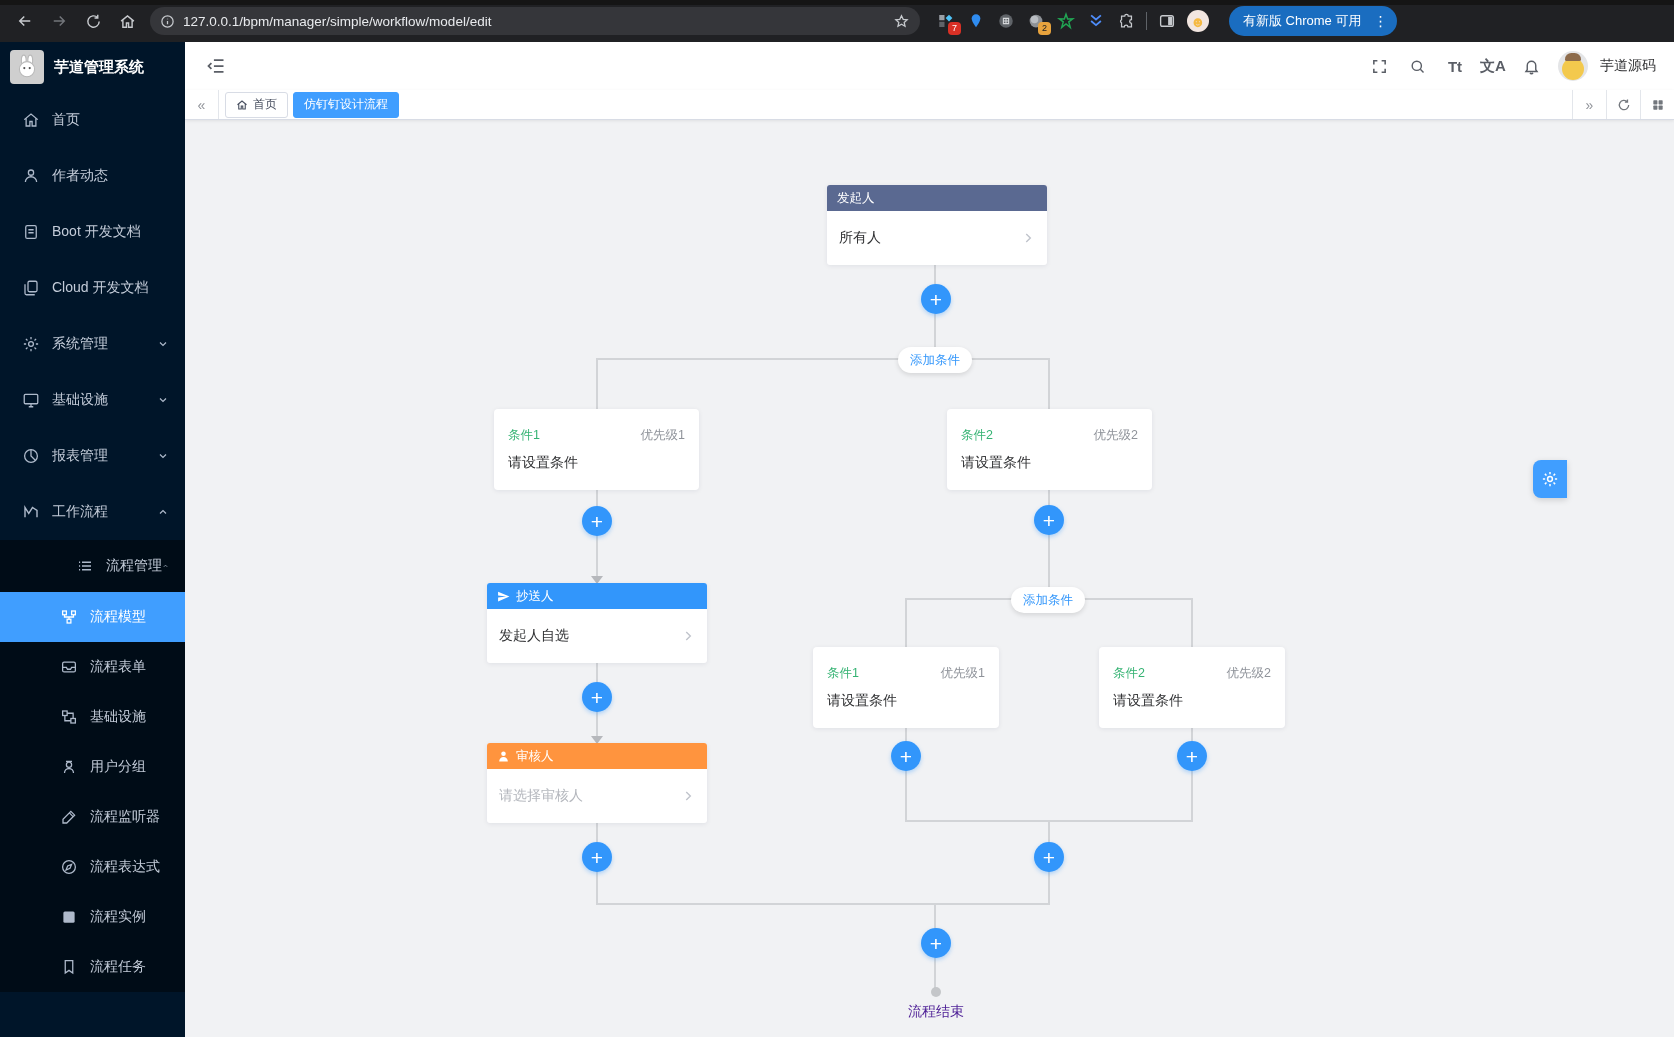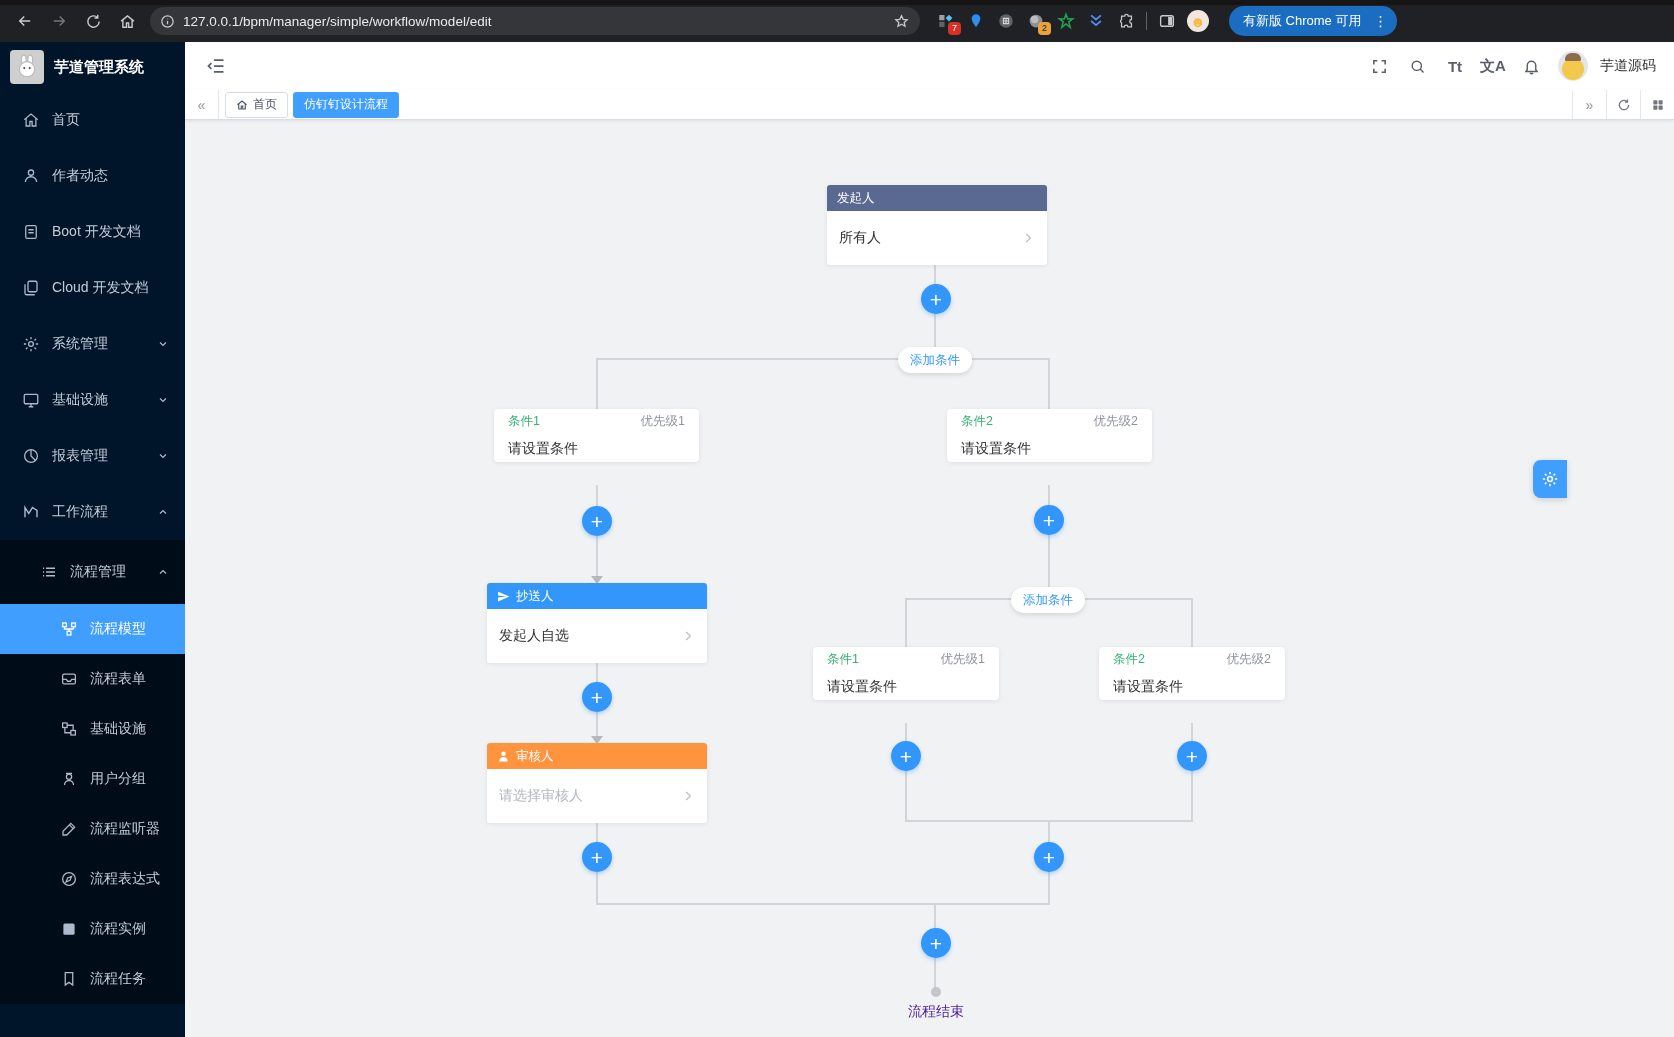--- a/index.html
+++ b/index.html
@@ -25,21 +25,21 @@
   .app { display:flex; height:995px; }
   .sidebar { width:185px; background:#001529; color:#c3ccd9; flex:0 0 auto; overflow:hidden; }
   .logo-row { display:flex; align-items:center; height:50px; padding:0 10px; }
   .logo-img { width:34px; height:34px; border-radius:4px; background:#cfcfcf; display:flex; align-items:center; justify-content:center; overflow:hidden; }
   .logo-title { color:#fff; font-weight:bold; font-size:15px; margin-left:10px; white-space:nowrap; }
   .menu-item { display:flex; align-items:center; height:56px; padding:0 16px 0 22px; font-size:14px; cursor:pointer; }
   .menu-item .mi-icon { width:18px; height:18px; margin-right:12px; color:#aebacb; flex:0 0 auto; }
   .menu-item .mi-label { flex:1; white-space:nowrap; }
   .menu-item .mi-chevron { width:12px; height:12px; color:#aebacb; }
   .submenu { background:#000c17; }
-  .sub-item { padding-left:40px; height:64px; }
+  .sub-item { padding-left:40px; height:52px;margin-left:36px; }
   .subsub-item { padding-left:60px; height:50px; }
   .subsub-item.active { background:#409eff; color:#fff; }
   .subsub-item.active .mi-icon { color:#fff; }
 
   .main-col { flex:1; display:flex; flex-direction:column; min-width:0; }
 
   
   .app-header { height:48px; background:#fff; display:flex; align-items:center; padding:0 14px; }
   .hd-icon { width:34px; height:34px; display:flex; align-items:center; justify-content:center; color:#5a5e66; cursor:pointer; }
   .hd-right { margin-left:auto; display:flex; align-items:center; gap:4px;justify-content:flex-end; }
@@ -64,21 +64,21 @@
   .hline { position:absolute; height:2px; background:#d2d4d7; }
   .arrowhead { position:absolute; width:0; height:0; border-left:6px solid transparent; border-right:6px solid transparent; border-top:8px solid #b6b8bc; }
   .plus-btn { position:absolute; width:30px; height:30px; border-radius:50%; background:#3296fb; color:#fff; display:flex; align-items:center; justify-content:center; font-size:21px; line-height:1; cursor:pointer; box-shadow:0 2px 4px rgba(50,150,251,.35); }
   .pill { position:absolute; height:26px; padding:0 12px; background:#fff; border-radius:13px; display:flex; align-items:center; font-size:12.5px; color:#3296fb; box-shadow:0 2px 5px rgba(0,0,0,.12); cursor:pointer; white-space:nowrap; }
   .node { position:absolute; width:220px; border-radius:3px; background:#fff; box-shadow:0 1px 5px rgba(10,30,65,.08); cursor:pointer; overflow:hidden; }
   .node-hd { height:26px; display:flex; align-items:center; color:#fff; font-size:12.5px; padding:0 10px; gap:6px; }
   .node-bd { height:54px; display:flex; align-items:center; padding:0 12px; font-size:14px; color:#303133; }
   .node-bd .grow { flex:1; }
   .node-bd .chev { color:#c0c4cc; }
   .node-bd.placeholder { color:#b4b7bd; }
-  .cond-card { position:absolute; background:#fff; border-radius:4px; box-shadow:0 1px 5px rgba(10,30,65,.08); padding:4px 14px; cursor:pointer; }
+  .cond-card { position:absolute; background:#fff; border-radius:4px; box-shadow:0 1px 5px rgba(10,30,65,.08); padding:18px 14px; cursor:pointer; }
   .cond-top { display:flex; align-items:center; justify-content:space-between; font-size:12.5px; margin-bottom:10px; }
   .cond-name { color:#35b373; }
   .cond-pri { color:#8f939a; }
   .cond-content { font-size:14px; color:#303133; }
   .end-dot { position:absolute; width:10px; height:10px; border-radius:50%; background:#c4c6c9; }
   .end-text { position:absolute; font-size:14px; color:#4c1d95; white-space:nowrap;text-align:right; }
   .gear-fab { position:absolute; width:34px; height:38px; background:#409eff; border-radius:8px 0 0 8px; display:flex; align-items:center; justify-content:center; color:#fff; cursor:pointer; box-shadow:0 2px 6px rgba(0,0,0,.15); }
 
   svg { display:block; }
 </style>

